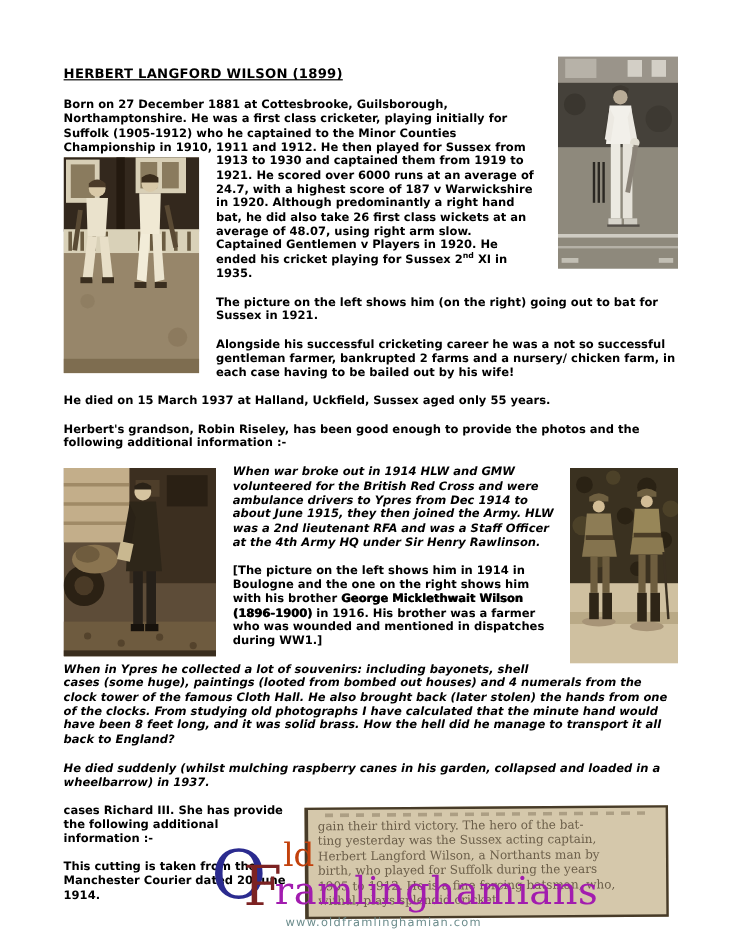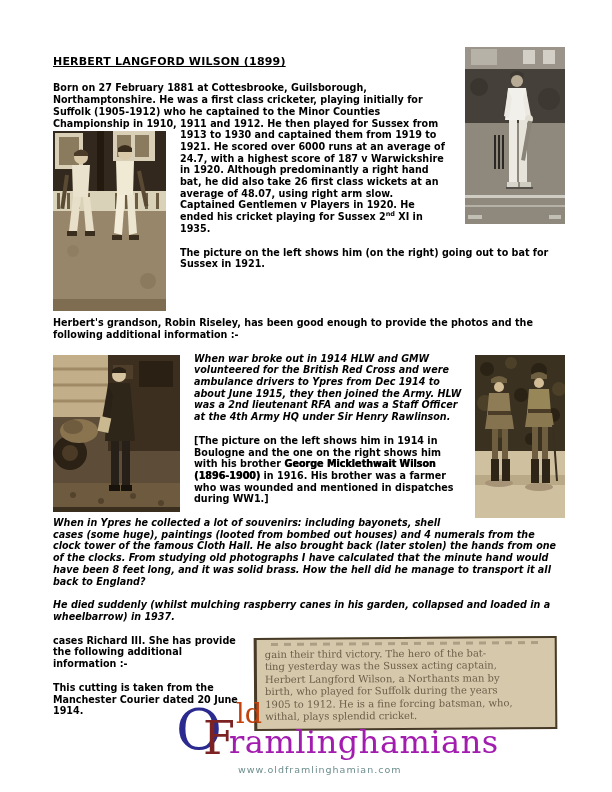--- a/index.html
+++ b/index.html
@@ -103,21 +103,21 @@
       <rect x="41" y="140" width="27" height="2" fill="#55504a"></rect>
       <rect x="63" y="74" width="4" height="40" fill="#8a8378" transform="rotate(10 65 74)"></rect>
       <rect x="3" y="168" width="14" height="4" fill="#d8d5cc" opacity=".7"></rect>
       <rect x="84" y="168" width="12" height="4" fill="#d8d5cc" opacity=".7"></rect>
     </svg>
   </span>
 
   <h1 class="title">HERBERT LANGFORD WILSON (1899)</h1>
 
   <p class="body first">
-    <span>Born on 27 February 1881 at Cottesbrooke, Guilsborough, Northamptonshire.  He was a first class cricketer, playing initially for Suffolk (1905-1912) who he captained to the Minor Counties Championship in 1910, 1911 and 1912.  He then played for Sussex from 1913 </span><span class="ph ph-left">
+    <span>Born on 27 December 1881 at Cottesbrooke, Guilsborough, Northamptonshire.  He was a first class cricketer, playing initially for Suffolk (1905-1912) who he captained to the Minor Counties Championship in 1910, 1911 and 1912.  He then played for Sussex from 1913 </span><span class="ph ph-left">
       <svg width="113" height="180" viewBox="0 0 113 180" xmlns="http://www.w3.org/2000/svg">
         <rect width="113" height="180" fill="#97866a"></rect>
         <rect x="0" y="0" width="113" height="62" fill="#33281d"></rect>
         <rect x="2" y="2" width="28" height="36" fill="#d8cfb6"></rect>
         <rect x="6" y="6" width="20" height="28" fill="#8a7b5e"></rect>
         <rect x="60" y="0" width="42" height="30" fill="#d8cfb6"></rect>
         <rect x="64" y="4" width="14" height="22" fill="#8a7b5e"></rect>
         <rect x="82" y="4" width="14" height="22" fill="#8a7b5e"></rect>
         <rect x="44" y="0" width="7" height="62" fill="#23190f"></rect>
         <rect x="0" y="60" width="113" height="20" fill="#d9d1b8"></rect>
@@ -148,20 +148,22 @@
         <path d="M64 64 l8 0 -3 40 -8 -2 z" fill="#f2ecd8"></path>
         <path d="M74 64 l7 0 3 38 -8 2 z" fill="#ece5d0"></path>
         <rect x="59" y="104" width="10" height="5" fill="#3a2e1f"></rect>
         <rect x="76" y="104" width="10" height="5" fill="#3a2e1f"></rect>
         <rect x="84" y="40" width="4" height="36" fill="#5a4a34" transform="rotate(-12 86 40)"></rect>
       </svg>
     </span><span>to 1930 and captained them from 1919 to 1921.  He scored over 6000 runs at an average of 24.7, with a highest score of 187 v Warwickshire in 1920.  Although predominantly a right hand bat, he did also take 26 first class wickets at an average of 48.07, using right arm slow.  Captained Gentlemen v Players in 1920.   He ended his cricket playing for Sussex 2</span><sup>nd</sup><span> XI in 1935.</span>
   </p>
 
   <p class="body">The picture on the  left shows him (on the right) going out to bat for Sussex in 1921.</p>
+  <p class="body">Alongside his successful cricketing career he was a not so successful gentleman farmer, bankrupted 2 farms and a nursery/ chicken farm, in each case having to be bailed out by his wife!</p>
+  <p class="body">He died on 15 March 1937 at Halland, Uckfield, Sussex aged only 55 years.</p>
 
   <p class="body clear">Herbert's grandson, Robin Riseley, has been good enough to provide the photos and the following additional information :-</p>
 
   <p class="body">
     <span class="ph ph-left2">
       <svg width="127" height="157" viewBox="0 0 127 157" xmlns="http://www.w3.org/2000/svg">
         <rect width="127" height="157" fill="#5d4c38"></rect>
         <rect x="0" y="0" width="55" height="62" fill="#c3ae8a"></rect>
         <path d="M0 14 h55 M0 30 h55 M0 46 h55" stroke="#a08a66" stroke-width="3" fill="none"></path>
         <rect x="55" y="0" width="72" height="96" fill="#3c2f20"></rect>

